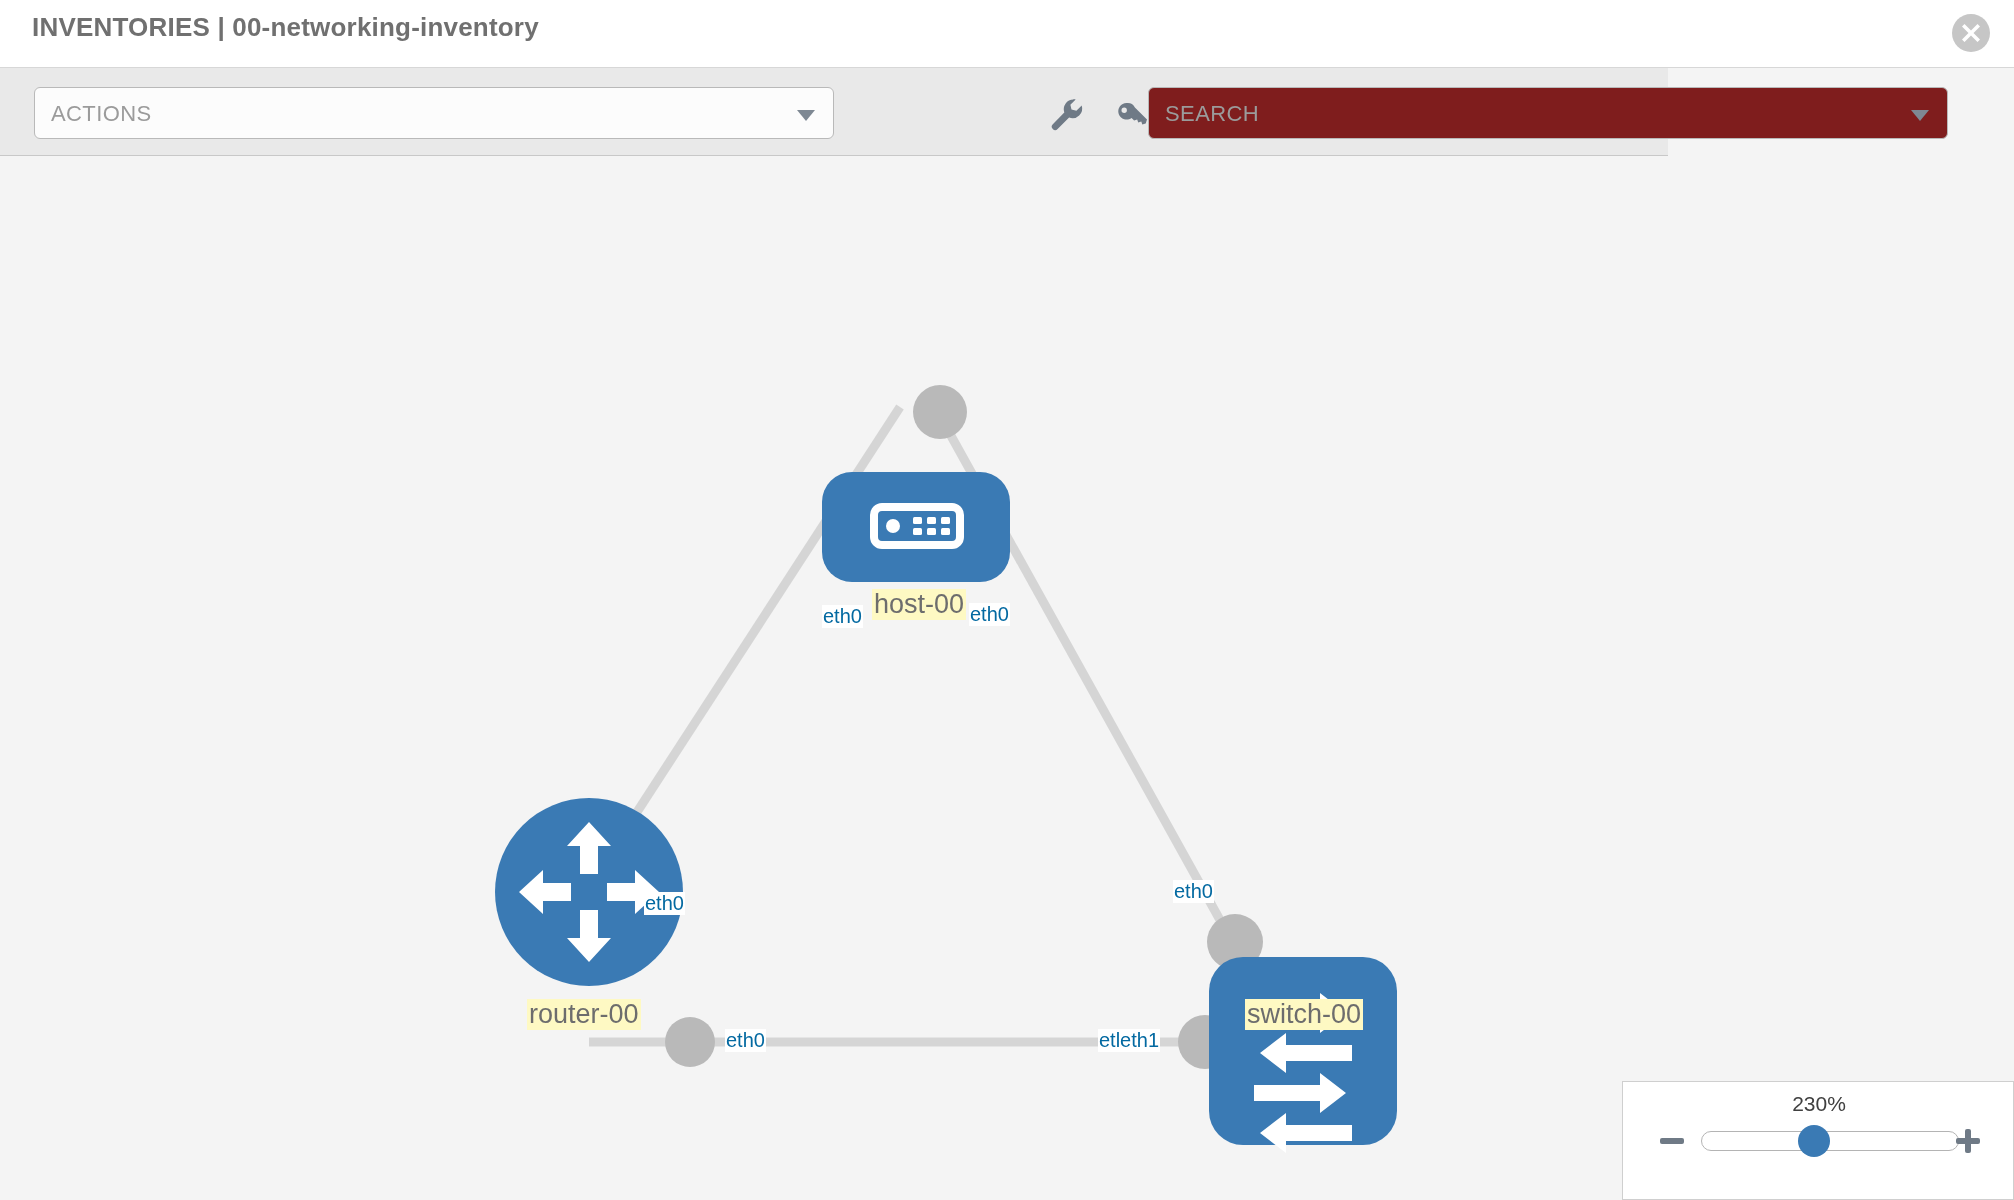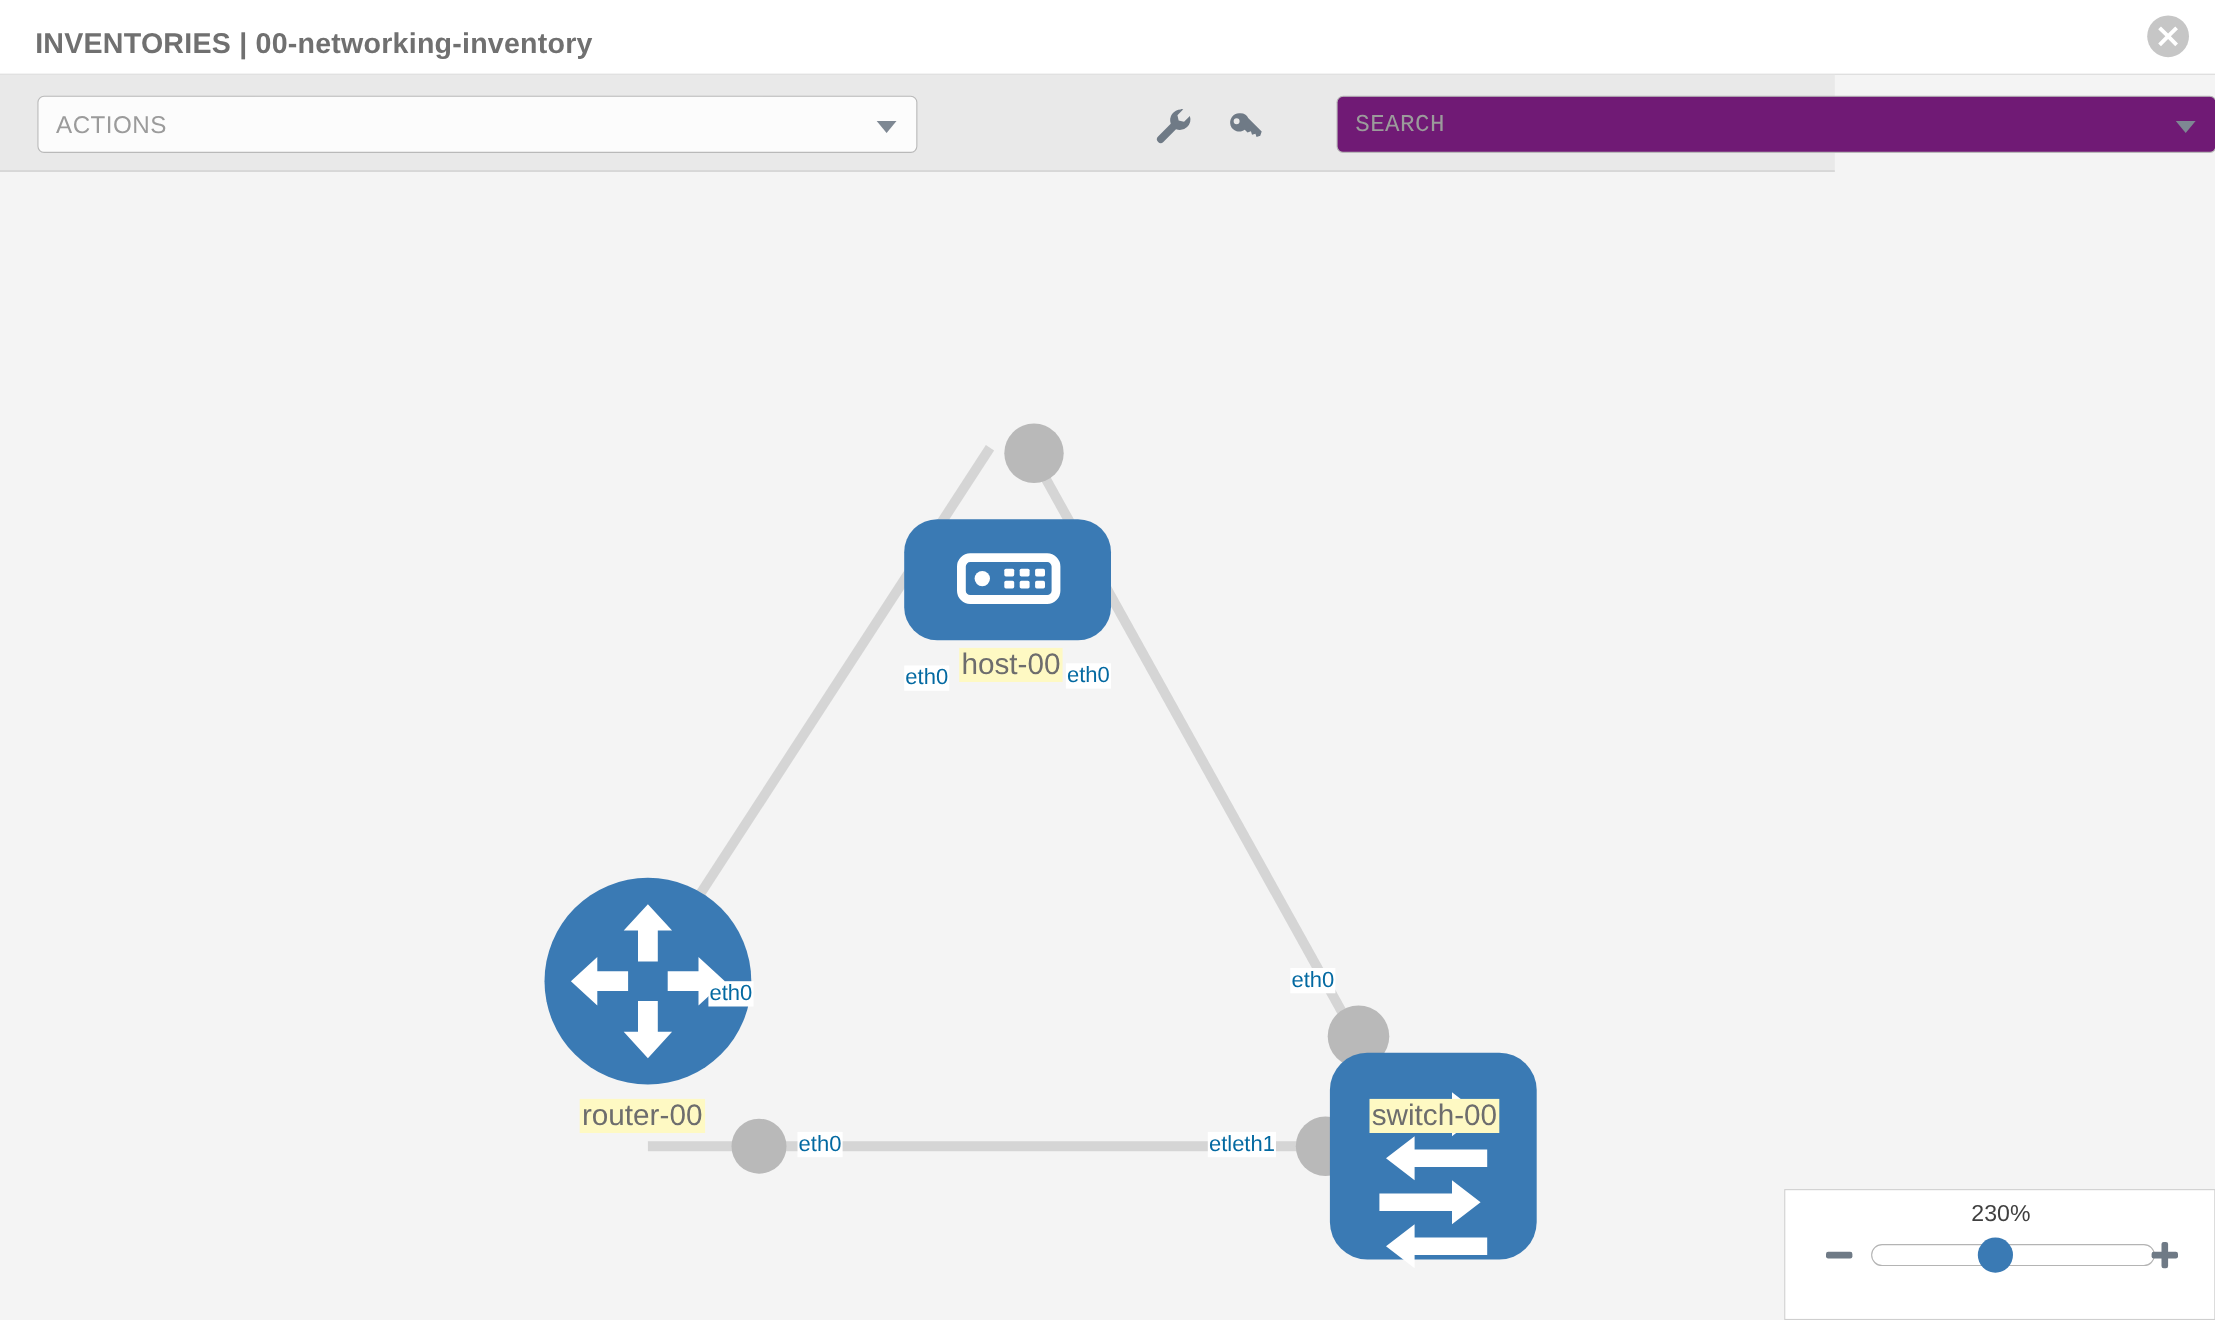--- a/index.html
+++ b/index.html
@@ -24,21 +24,21 @@
     position: absolute;
     top: 0; left: 0;
     width: 2014px;
     height: 68px;
     background: #ffffff;
     border-bottom: 1px solid #d7d7d7;
   }
   .page-title {
     position: absolute;
     left: 32px;
-    top: 24px;
+    top: 12px;
     font-size: 26px;
     font-weight: bold;
     color: #707070;
     letter-spacing: 0.2px;
     white-space: nowrap;
   }
   .close-btn {
     position: absolute;
     right: 24px;
     top: 14px;
@@ -93,28 +93,27 @@
     top: 26px;
     width: 40px;
     height: 40px;
     cursor: pointer;
   }
   .tool-icon.wrench { left: 1046px; }
   .tool-icon.key    { left: 1112px; }
 
   .search-box {
     position: absolute;
-    left: 1215px;
+    left: 1148px;
     top: 19px;
     width: 800px;
     height: 52px;
-    background: #701a75;
+    background: #7f1d1d;
     border: 1px solid #b9b9b9;
     border-radius: 6px;
-    font-family: Liberation Mono, monospace;
   }
   .search-label {
     position: absolute;
     left: 16px;
     top: 13px;
     font-size: 22px;
     color: #9b9b9b;
     letter-spacing: 0.4px;
   }
 

